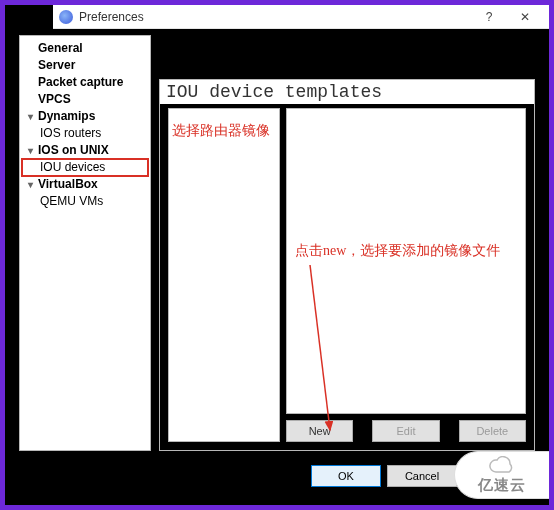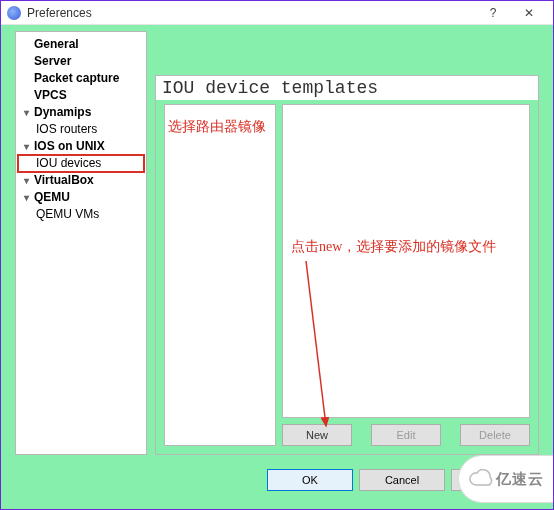--- a/index.html
+++ b/index.html
@@ -1,18 +1,18 @@
 <!DOCTYPE html>
 <html><head>
   <meta charset="utf-8">
   <style>
     * { box-sizing: border-box; margin: 0; padding: 0; }
     body { font-family: "Segoe UI", Tahoma, sans-serif; font-size: 12px; background: #f0f0f0; width: 554px; height: 510px; overflow: hidden; position: relative; }
     
-    .window { width: 554px; height: 510px; background: #86efac; border: 1px solid #6d28d9; position: relative; }
+    .window { width: 554px; height: 510px; background: #000000; border: 5px solid #6d28d9; position: relative; padding-left: 48px; }
     
     .titlebar { height: 24px; display: flex; align-items: center; padding: 0 6px; background: #fff; border-bottom: 1px solid #e5e5e5; }
     .titlebar .app-icon { width: 14px; height: 14px; border-radius: 50%; background: radial-gradient(circle at 40% 40%, #8ab4f8, #3b5bdb); margin-right: 6px; }
     .titlebar .title { flex: 1; font-size: 12px; color: #333; }
     .titlebar .wbtn { width: 36px; height: 24px; display: flex; align-items: center; justify-content: center; color: #444; font-size: 12px; }
     
     .content { position: absolute; top: 30px; left: 14px; right: 14px; bottom: 14px; }
     .panel-border { border: 1px solid #b8b8b8; position: absolute; }
     
     .tree-panel { left: 0; top: 0; width: 132px; bottom: 40px; background: #fff; overflow: hidden; }
@@ -29,27 +29,27 @@
     .main-body { position: absolute; top: 28px; left: 8px; right: 8px; bottom: 8px; }
     
     .list-left { position: absolute; left: 0; top: 0; width: 112px; bottom: 0; border: 1px solid #b8b8b8; background: #fff; }
     .list-right { position: absolute; left: 118px; right: 0; top: 0; bottom: 28px; border: 1px solid #b8b8b8; background: #fff; }
     
     .btnrow { position: absolute; left: 118px; right: 0; bottom: 0; height: 22px; display: flex; gap: 19px; }
     .btnrow button { flex: 1; height: 22px; background: #e1e1e1; border: 1px solid #adadad; font-size: 11px; color: #333; font-family: inherit; }
     .btnrow button:disabled { color: #9a9a9a; }
     
     .footer { position: absolute; left: 0; right: 0; bottom: 0; height: 30px; display: flex; justify-content: flex-end; align-items: center; gap: 6px; padding-right: 2px; }
-    .footer button { width: 86px; height: 22px; background: #e1e1e1; border: 1px solid #adadad; font-size: 11px; font-family: inherit; }
+    .footer button { width: 70px; height: 22px; background: #e1e1e1; border: 1px solid #adadad; font-size: 11px; font-family: inherit; }
     .footer button.primary { border: 1.5px solid #0078d7; background: #e5f1fb; }
     
     .annotation { position: absolute; color: #d93025; font-size: 14px; font-family: "SimSun", serif; pointer-events: none; z-index: 50; }
     .arrow-svg { position: absolute; pointer-events: none; z-index: 49; }
     
-    .truncated { position: absolute; right: 0; bottom: 6px; width: 95px; height: 48px; background: #fff; border-radius: 24px 0 0 24px; border: 1px solid #ddd; border-right: none; display: flex; align-items: center; justify-content: center; z-index: 60; }
+    .truncated { position: absolute; right: 0; bottom: 6px; width: 95px; height: 48px; background: #fff; border-radius: 24px 0 0 24px; border: 1px solid #ddd; border-right: none; display: flex; align-items: center; justify-content: center; z-index: 60; flex-direction: column; }
     .truncated-inner { font-size: 15px; color: #888; font-weight: bold; letter-spacing: 1px; }
     .cloud-part svg { display: block; }
   </style>
 </head>
 <body>
 
 <div class="window">
 
   <div class="titlebar">
     <div class="app-icon"></div>
@@ -68,21 +68,20 @@
       <div class="tree">
         <div class="tree-item l1"><span class="twisty"></span><span>General</span></div>
         <div class="tree-item l1"><span class="twisty"></span><span>Server</span></div>
         <div class="tree-item l1"><span class="twisty"></span><span>Packet capture</span></div>
         <div class="tree-item l1"><span class="twisty"></span><span>VPCS</span></div>
         <div class="tree-item l1"><span class="twisty">▾</span><span>Dynamips</span></div>
         <div class="tree-item l2 child"><span>IOS routers</span></div>
         <div class="tree-item l1"><span class="twisty">▾</span><span>IOS on UNIX</span></div>
         <div class="tree-item l2 child selected"><span>IOU devices</span></div>
         <div class="tree-item l1"><span class="twisty">▾</span><span>VirtualBox</span></div>
-        <div class="tree-item l1"><span class="twisty">▾</span><span>QEMU</span></div>
         <div class="tree-item l2 child"><span>QEMU VMs</span></div>
       </div>
     </div>
 
     <div class="panel-border main-panel">
       <div class="main-title">IOU device templates</div>
       <div class="main-body">
         <div class="list-left"></div>
         <div class="list-right"></div>
         <div class="btnrow">

